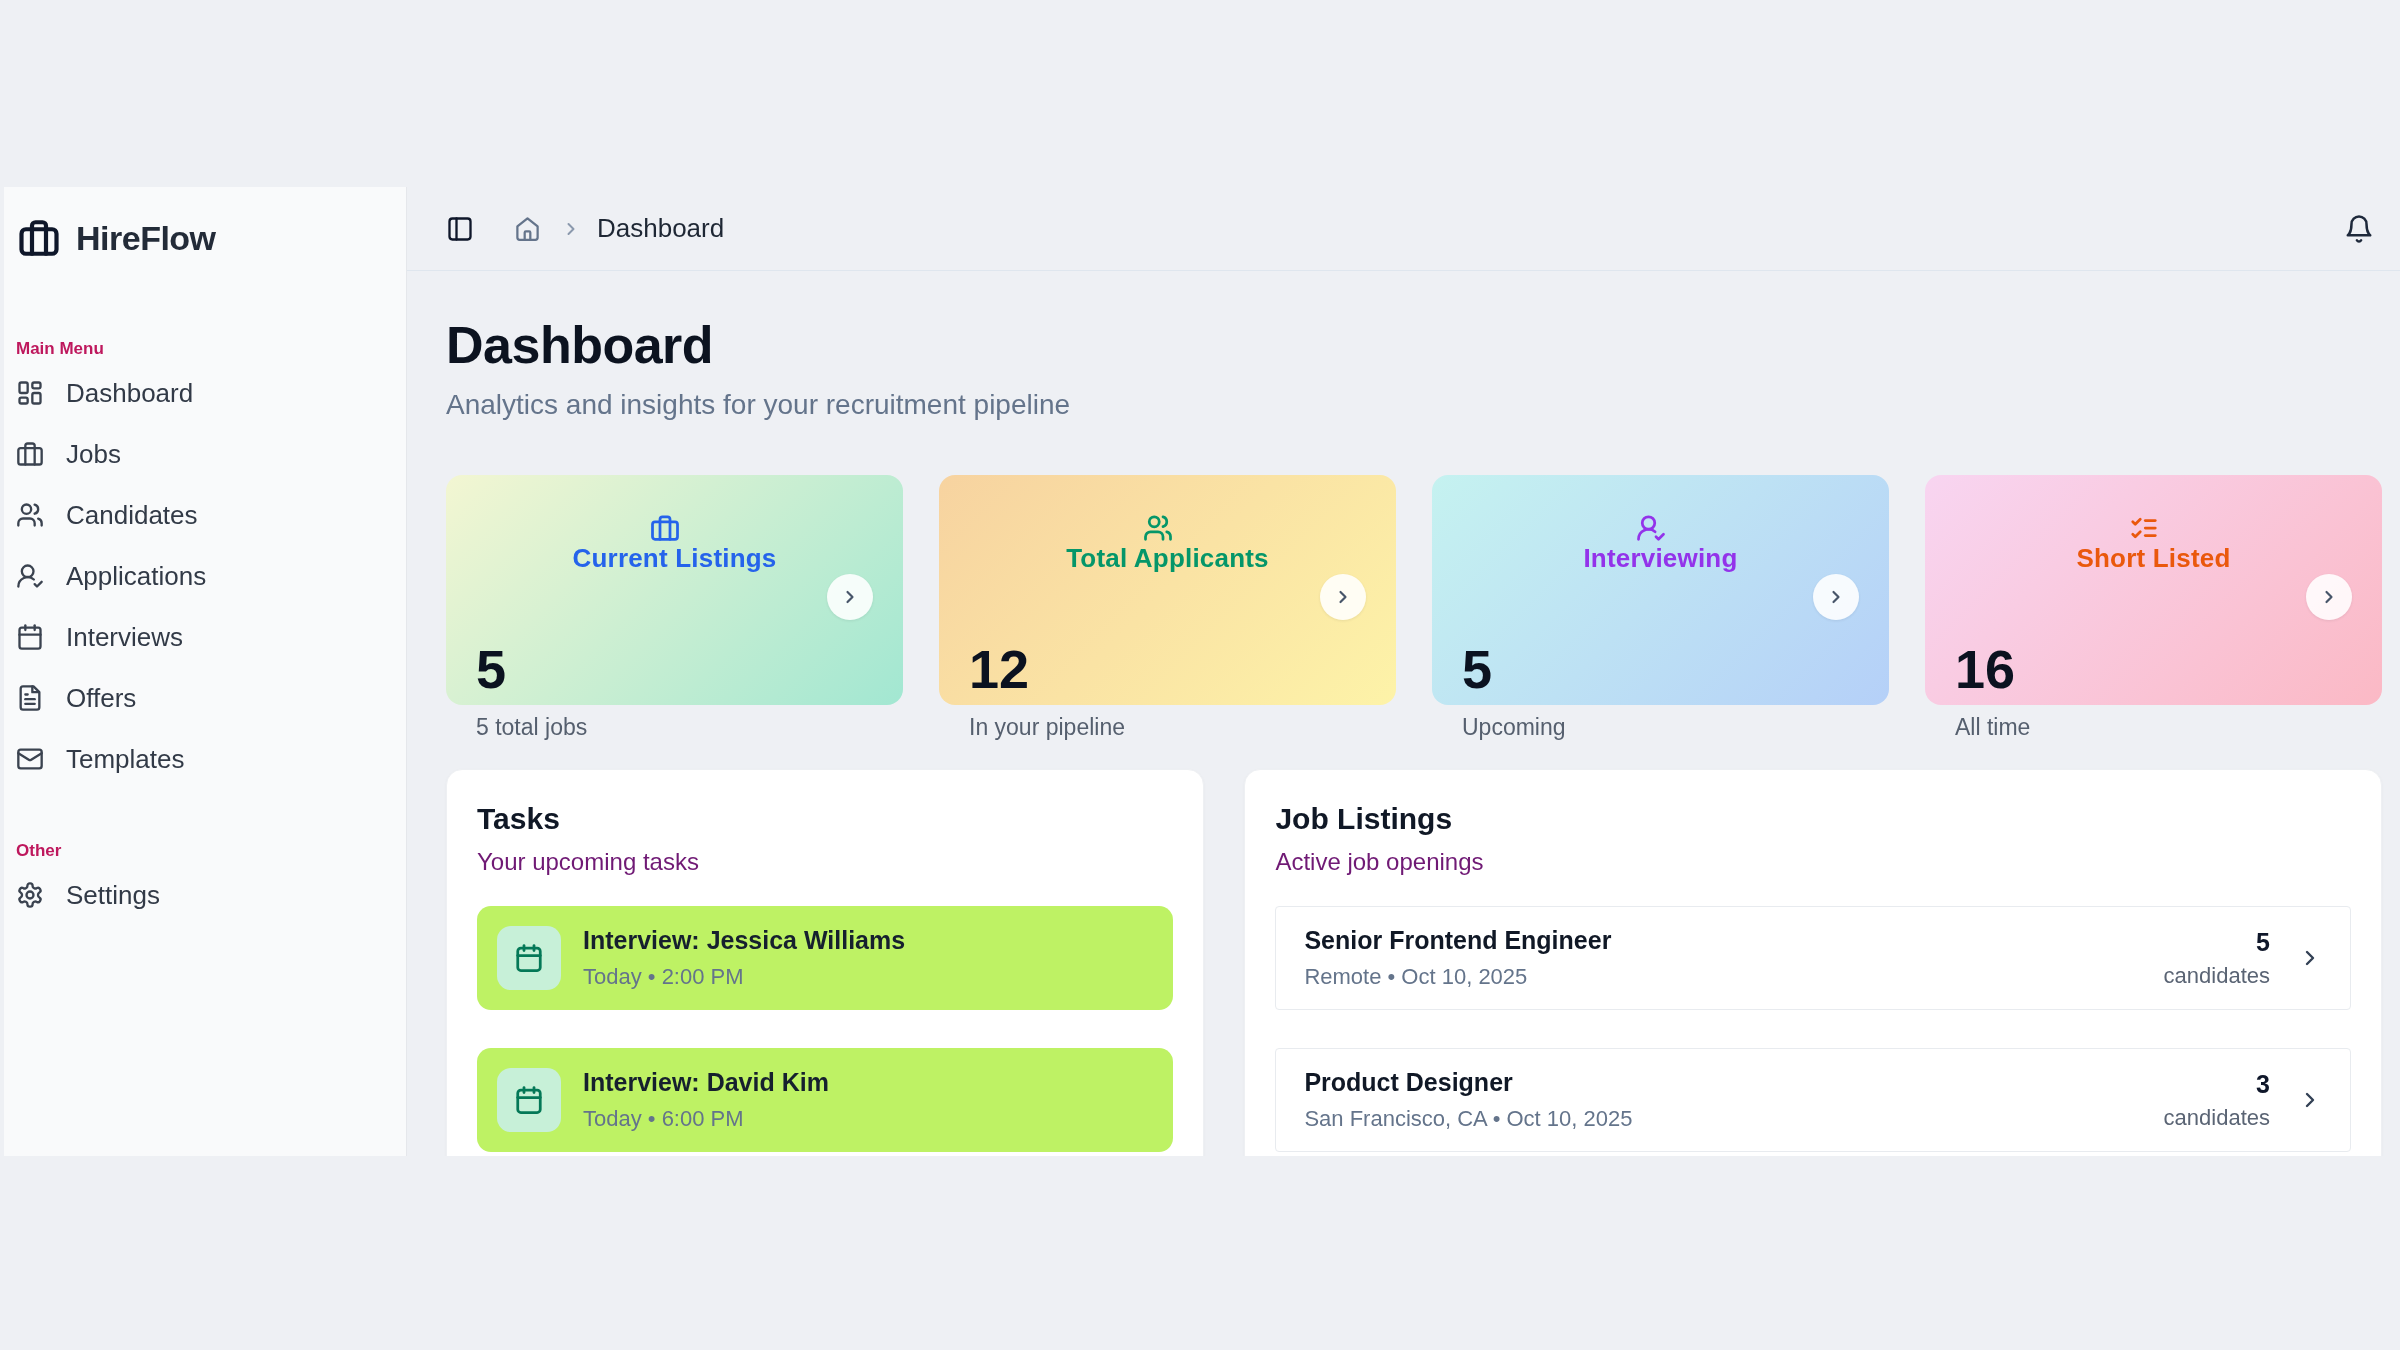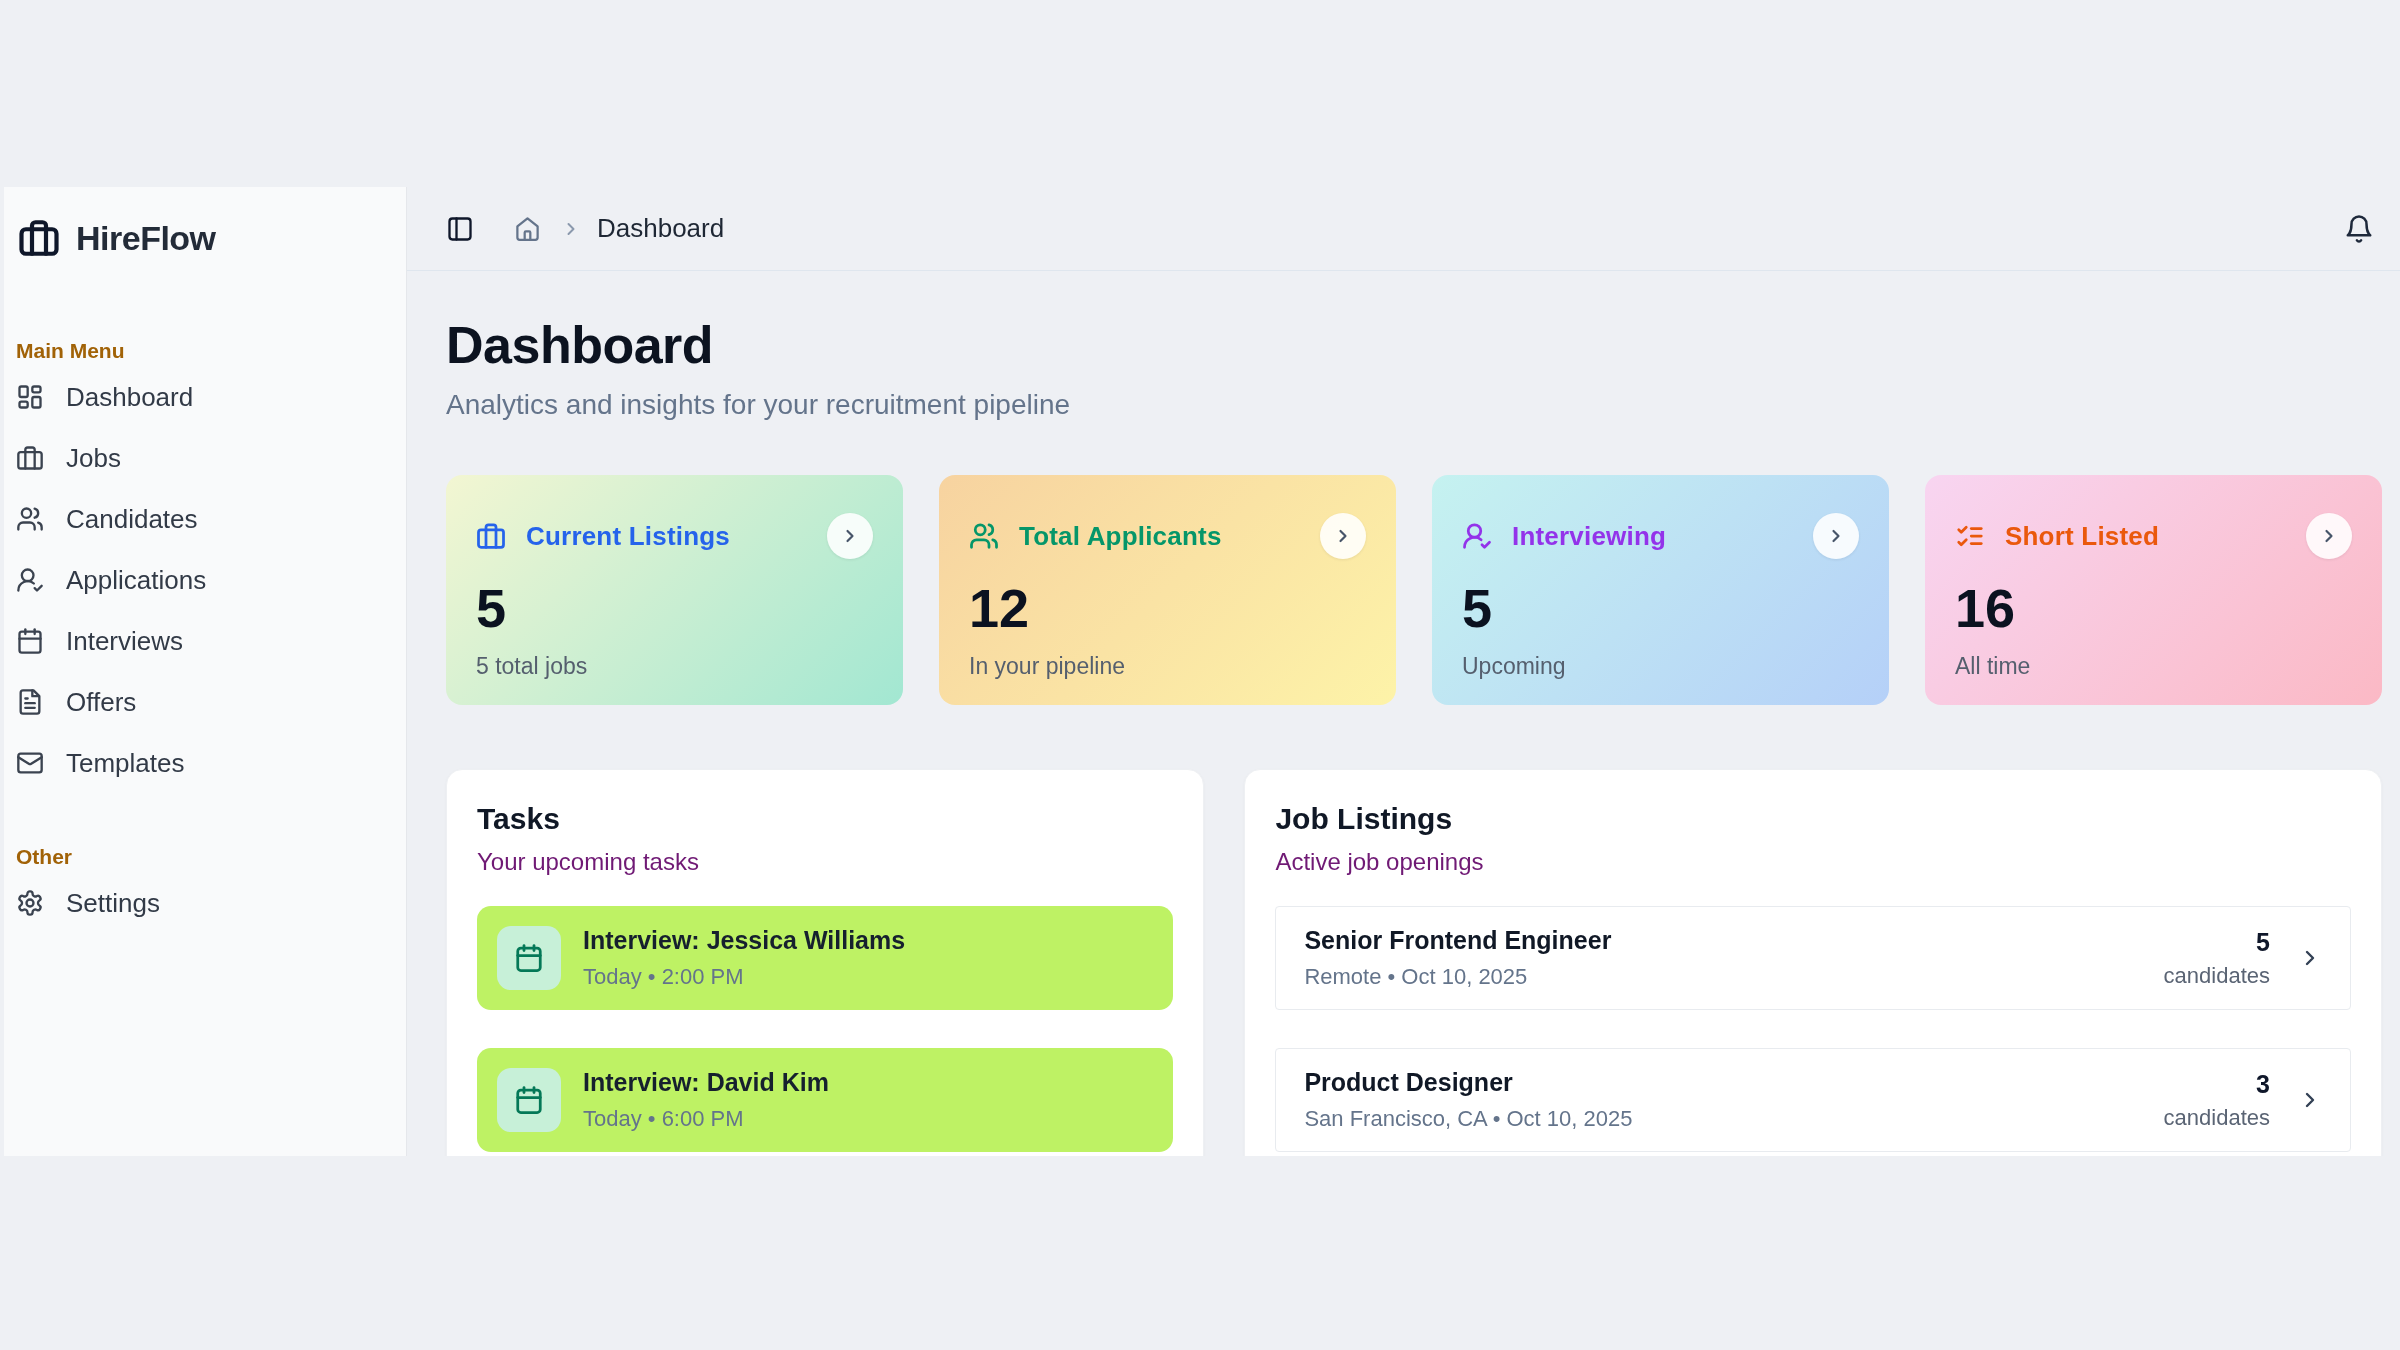--- a/index.html
+++ b/index.html
@@ -24,21 +24,21 @@
   .sidebar {
     width:403px; flex:0 0 403px;
     background:#f9fafb;
     border-right:1px solid #e5e7eb;
     padding:30px 14px 0 10px;
   }
   .logo-row { display:flex; align-items:center; gap:16px; padding-left:4px; }
   .logo-row .logo-icon { color:#0f172a; }
   .logo-text { font-size:34px; font-weight:bold; color:#232b38; letter-spacing:-0.5px; }
   .section-label {
-    font-size:21px; color:#a16207; font-weight:bold;
+    font-size:17px; color:#be185d; font-weight:bold;
     margin:80px 0 14px 2px;
   }
   .section-label.second { margin-top:62px; }
   .nav-item {
     display:flex; align-items:center; gap:22px;
     height:40px; margin-bottom:21px; padding-left:2px;
     font-size:26px; color:#323a47; cursor:pointer;
     border-radius:10px;
   }
   .nav-item .nav-icon { color:#3b4350; flex:0 0 auto; }
@@ -63,21 +63,21 @@
   .page-subtitle { font-size:28px; color:#64748b; margin-top:14px; }
 
   
   .stats { display:grid; grid-template-columns:repeat(4,1fr); gap:36px; margin-top:54px; }
   .stat-card {
     height:230px; border-radius:16px;
     background:linear-gradient(135deg, var(--g1), var(--g2));
     padding:38px 30px 0 30px;
     cursor:pointer;
   }
-  .stat-top { display:flex; align-items:center; }
+  .stat-top { display:flex; align-items:center;flex-direction:column; }
   .stat-icon { flex:0 0 auto; margin-right:20px; }
   .stat-label { font-size:26px; font-weight:bold; letter-spacing:0.2px; }
   .stat-arrow {
     margin-left:auto; width:46px; height:46px; border-radius:50%;
     background:rgba(255,255,255,0.88);
     display:flex; align-items:center; justify-content:center;
     color:#475569; box-shadow:0 1px 3px rgba(15,23,42,0.08);
     cursor:pointer;
   }
   .stat-value { font-size:54px; font-weight:bold; color:#0b1220; margin-top:18px; }

